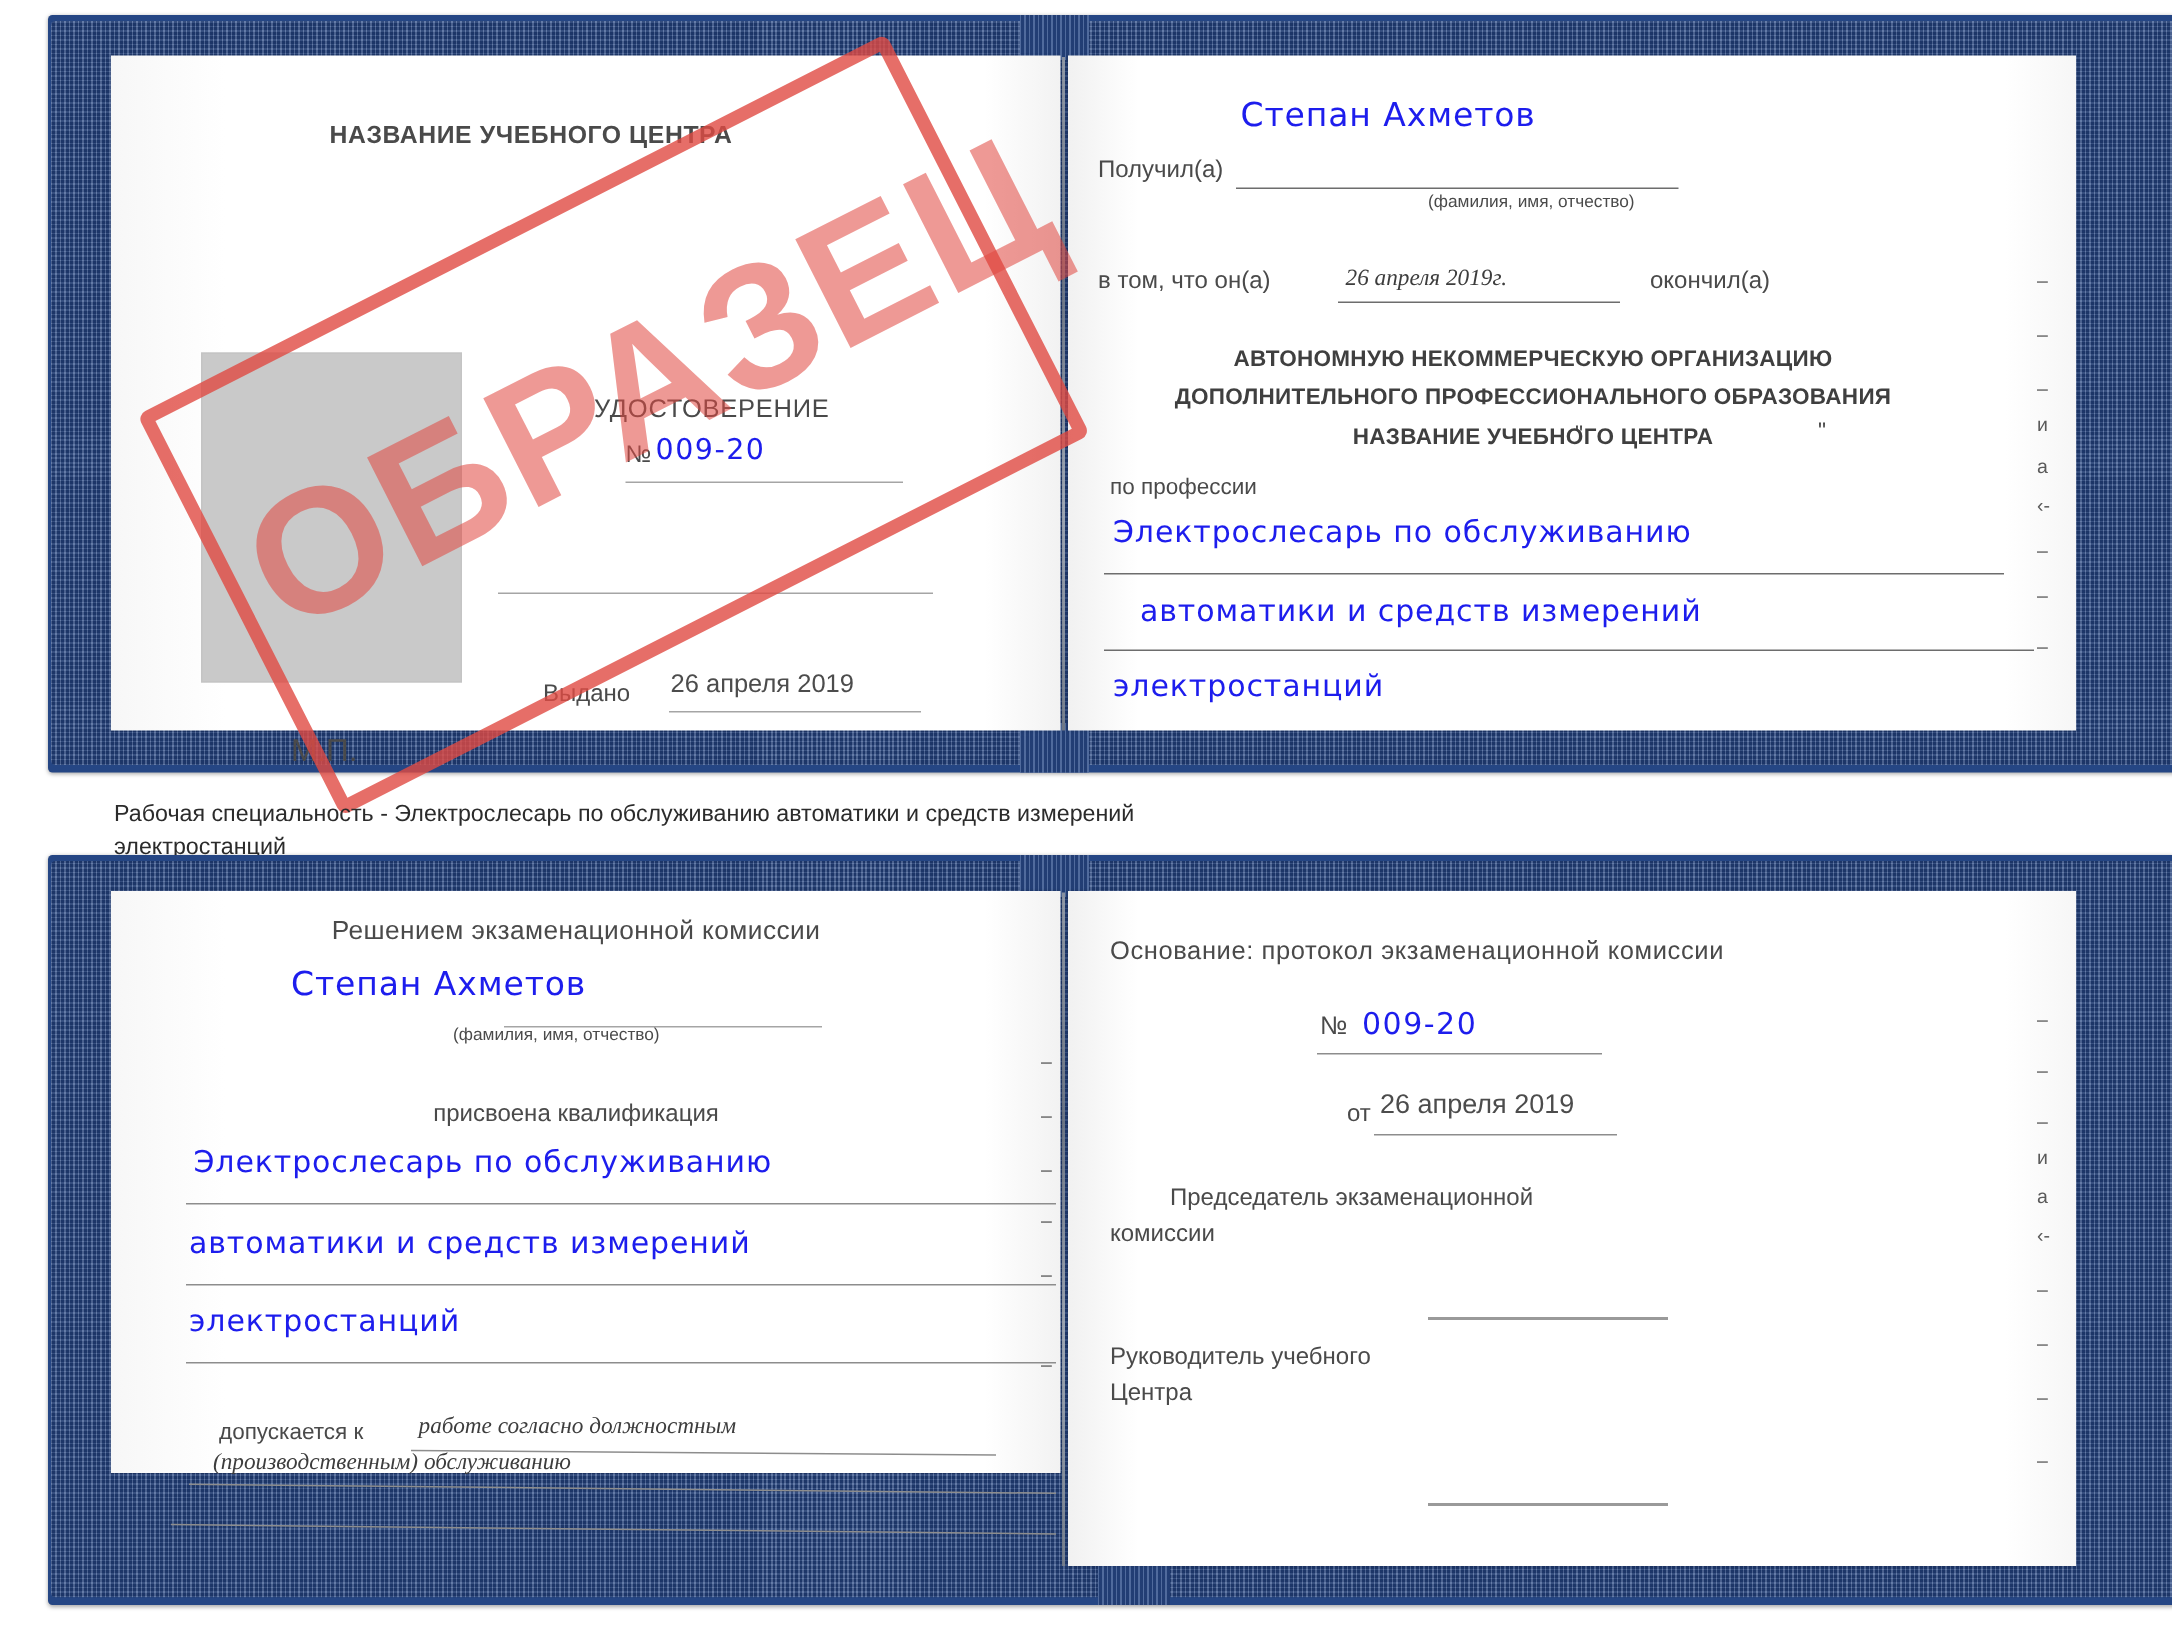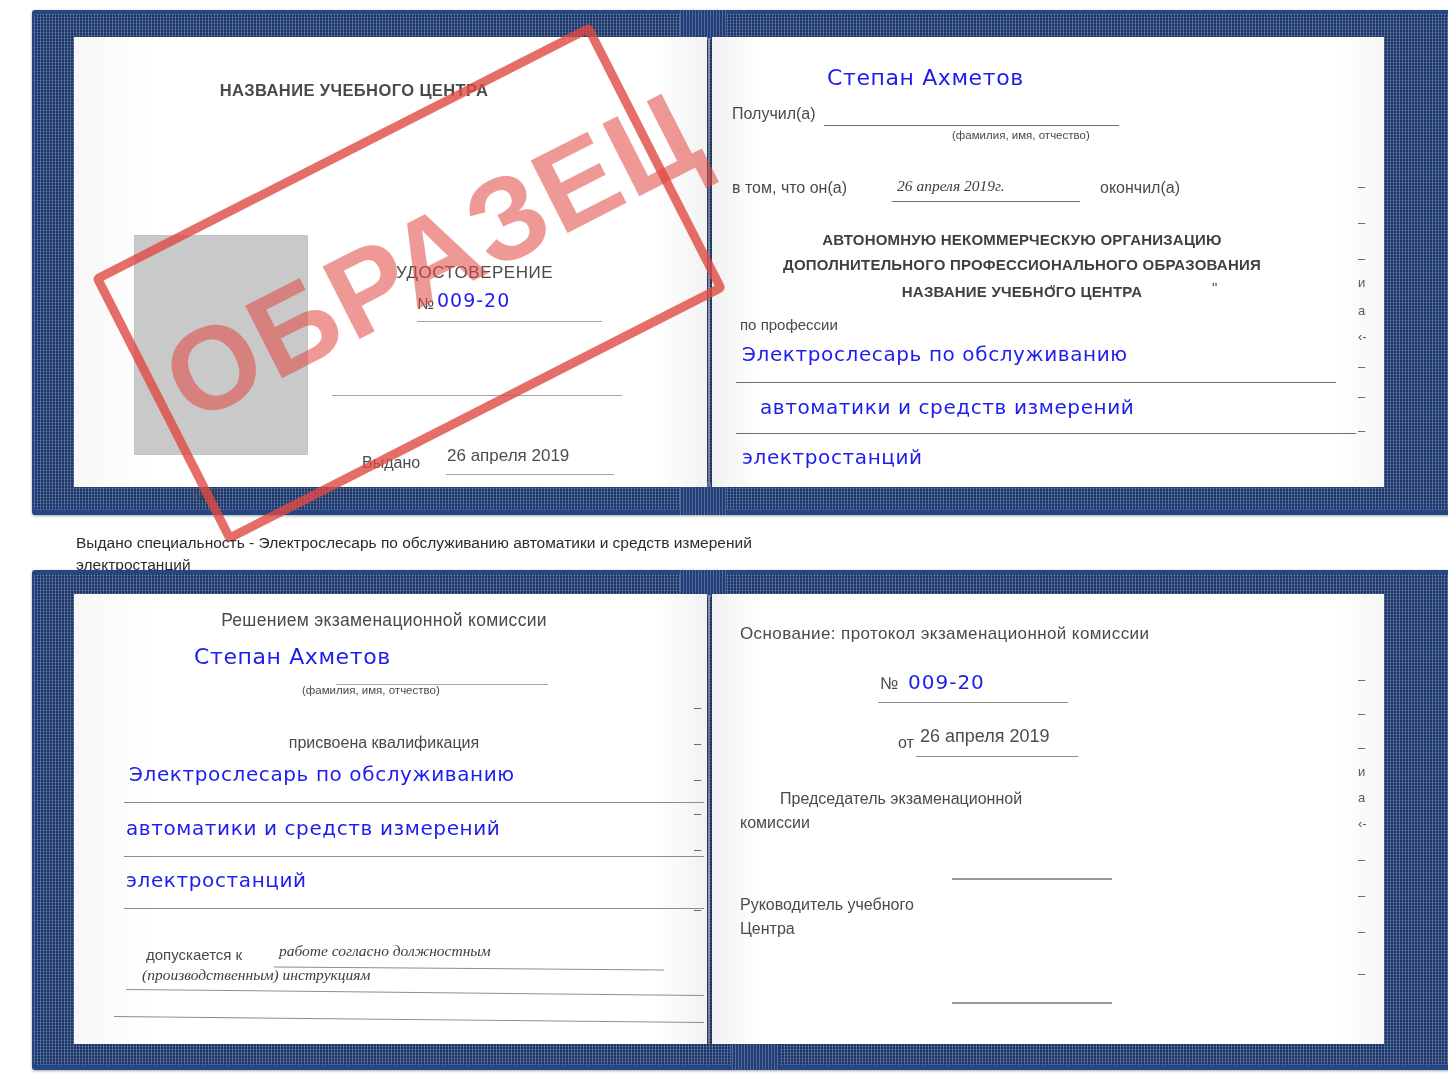--- a/index.html
+++ b/index.html
@@ -151,21 +151,21 @@
       <div class="t lbl" style="left:343px;top:258px;font-size:16px;">№</div>
       <div class="t mono-blue" style="left:363px;top:252px;">009-20</div>
       <div class="rule thin" style="left:343px;top:284px;width:185px;"></div>
 
       <div class="rule thin" style="left:258px;top:358px;width:290px;"></div>
 
       <div class="t lbl" style="left:288px;top:417px;font-size:16px;">Выдано</div>
       <div class="t grey-hand" style="left:373px;top:409px;">26 апреля 2019</div>
       <div class="rule thin" style="left:372px;top:437px;width:168px;"></div>
 
-      <div class="t lbl" style="left:120px;top:452px;font-size:12px;">М.П.</div>
+      <div class="t lbl" style="left:120px;top:452px;font-size:21px;">М.П.</div>
     </div>
 
     <div class="spine" style="left:676px;top:28px;height:449px;"></div>
 
     <div class="page right" style="left:680px;top:27px;width:672px;height:450px;">
       <div class="t lbl" style="left:20px;top:68px;font-size:16px;">Получил(а)</div>
       <div class="t hand" style="left:115px;top:28px;font-size:22px;">Степан Ахметов</div>
       <div class="rule dark" style="left:112px;top:88px;width:295px;"></div>
       <div class="t lbl-sm" style="left:240px;top:92px;font-size:11.5px;">(фамилия, имя, отчество)</div>
 
@@ -201,54 +201,54 @@
       <div class="frag" style="left:646px;top:386px;">–</div>
     </div>
 
     <div class="stamp" style="left:58px;top:-5px;width:640px;height:560px;transform:rotate(-27deg);">
       <div class="stamp-box" style="left:40px;top:128px;width:560px;height:300px;"></div>
       <div class="stamp-text" style="left:62px;top:196px;">ОБРАЗЕЦ</div>
     </div>
   </div>
 
   <div class="caption" style="left:76px;top:532px;width:1060px;">
-    <div>Выдано специальность - Электрослесарь по обслуживанию автоматики и средств измерений</div>
+    <div>Рабочая специальность - Электрослесарь по обслуживанию автоматики и средств измерений</div>
     <div>электростанций</div>
   </div>
 
   <div class="book" style="left:32px;top:570px;width:1392px;height:500px;">
 
     <div class="cover"></div>
     <div class="cover-inner" style="left:2px;top:4px;right:3px;bottom:5px;"></div>
 
     <div class="spine-tab" style="left:648px;top:0px;width:46px;height:28px;"></div>
     <div class="spine-tab" style="left:700px;top:468px;width:48px;height:32px;"></div>
 
-    <div class="page left" style="left:42px;top:24px;width:633px;height:450px;">
+    <div class="page left" style="left:42px;top:24px;width:633px;height:388px;">
       <div class="t lbl" style="left:0;top:16px;width:620px;text-align:center;font-size:17.5px;letter-spacing:.3px;">Решением экзаменационной комиссии</div>
 
       <div class="t hand" style="left:120px;top:50px;font-size:22px;">Степан Ахметов</div>
       <div class="rule thin" style="left:262px;top:90px;width:212px;"></div>
       <div class="t lbl-sm" style="left:228px;top:90px;font-size:11.5px;">(фамилия, имя, отчество)</div>
 
       <div class="t lbl" style="left:0;top:140px;width:620px;text-align:center;font-size:16px;">присвоена квалификация</div>
 
       <div class="t hand" style="left:55px;top:168px;">Электрослесарь по обслуживанию</div>
       <div class="rule" style="left:50px;top:208px;width:580px;"></div>
 
       <div class="t hand" style="left:52px;top:222px;">автоматики и средств измерений</div>
       <div class="rule" style="left:50px;top:262px;width:580px;"></div>
 
       <div class="t hand" style="left:52px;top:274px;">электростанций</div>
       <div class="rule" style="left:50px;top:314px;width:580px;"></div>
 
       <div class="t lbl" style="left:72px;top:352px;font-size:15px;">допускается к</div>
       <div class="t ital" style="left:205px;top:348px;">работе согласно должностным</div>
       <div class="rule" style="left:200px;top:374px;width:390px;transform:rotate(.45deg);"></div>
-      <div class="t ital" style="left:68px;top:372px;">(производственным) инструкциям</div>
+      <div class="t ital" style="left:68px;top:372px;">(производственным) обслуживанию</div>
       <div class="rule" style="left:52px;top:398px;width:578px;transform:rotate(.6deg);"></div>
       <div class="rule" style="left:40px;top:425px;width:590px;transform:rotate(.6deg);"></div>
 
       <div class="frag" style="left:620px;top:106px;">–</div>
       <div class="frag" style="left:620px;top:142px;">–</div>
       <div class="frag" style="left:620px;top:178px;">–</div>
       <div class="frag" style="left:620px;top:212px;">–</div>
       <div class="frag" style="left:620px;top:248px;">–</div>
       <div class="frag" style="left:620px;top:308px;">–</div>
     </div>

